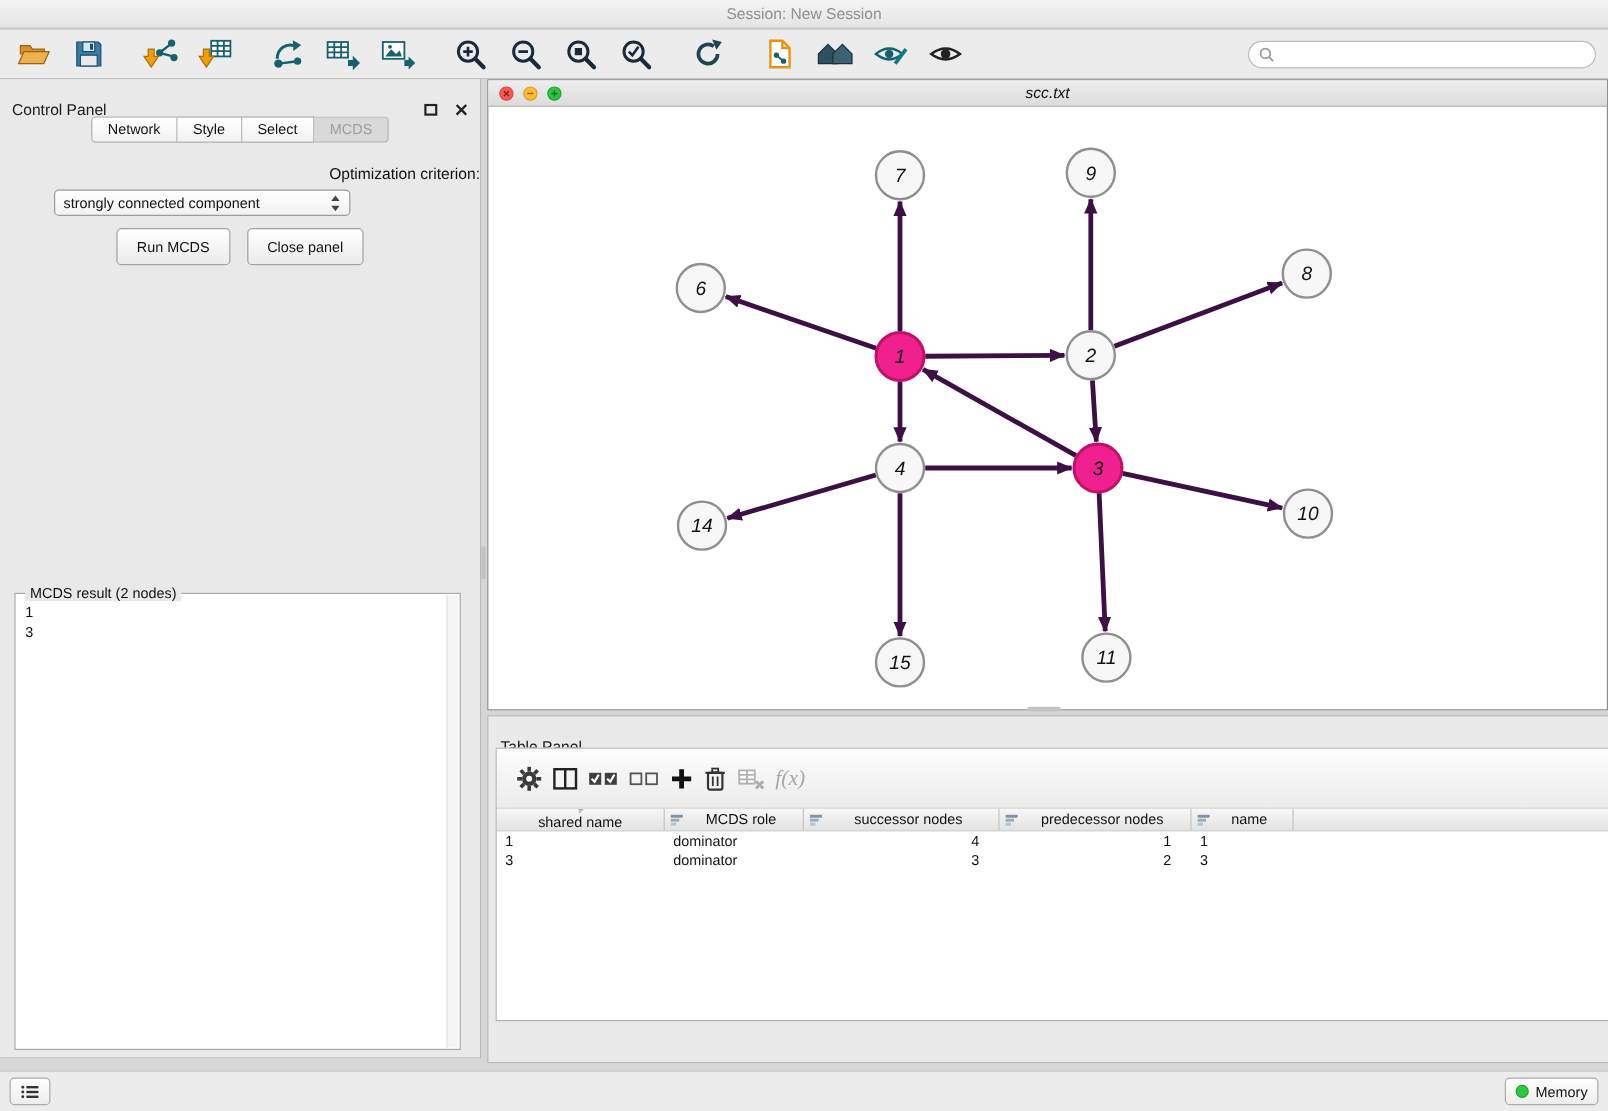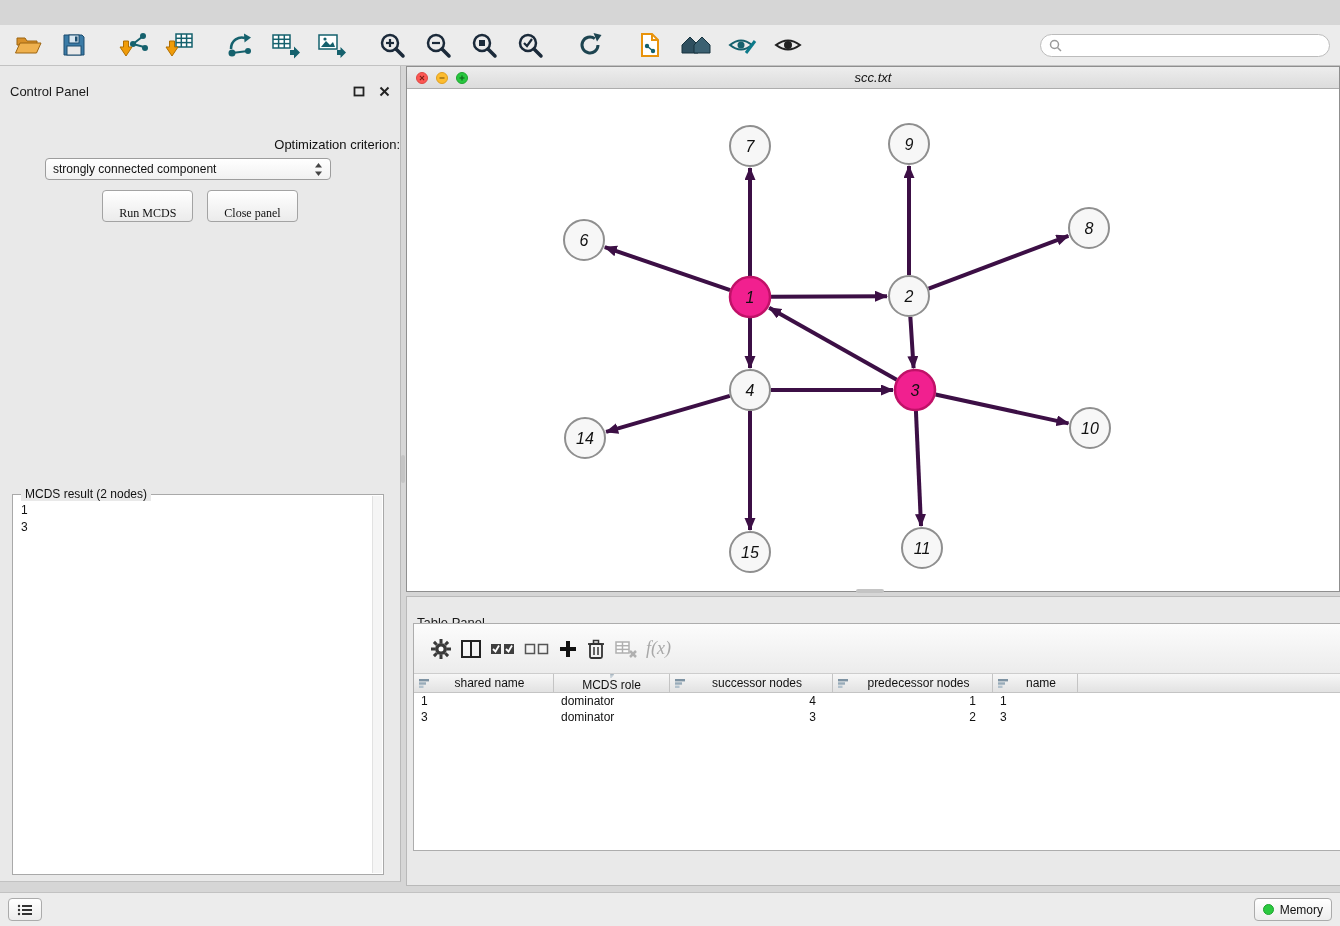--- a/index.html
+++ b/index.html
@@ -31,27 +31,27 @@
   
   .control-panel { position: absolute; left: 0; top: 66px; width: 401px; height: 816px;
     background: #e9e9e9; border-right: 1px solid #b9b9b9; border-bottom: 1px solid #c2c2c2; }
   .cp-tabs { position: absolute; top: 31px; left: 0; right: 0; display: flex; justify-content: center; }
   .cp-tab, .tp-tab { font-size: 12px; padding: 3px 13px; background: linear-gradient(#ffffff,#f2f2f2);
     border: 1px solid #b2b2b2; border-left: none; color: #111; cursor: default; }
   .cp-tab:first-child, .tp-tab:first-child { border-left: 1px solid #b2b2b2; border-radius: 4px 0 0 4px; }
   .cp-tab:last-child, .tp-tab:last-child { border-radius: 0 4px 4px 0; }
   .cp-tab.active, .tp-tab.active { background: #d9d9d9; color: #9e9e9e; }
   .opt-label { position: absolute; top: 71px; width: 100%; text-align: right; font-size: 13px; color: #111; }
-  .dropdown { position: absolute; top: 92px; left: 45px; width: 286px; height: 22px;
+  .dropdown { position: absolute; top: 92px; left: 45px; width: 247px; height: 22px;
     border: 1px solid #9d9d9d; border-radius: 4px; background: linear-gradient(#ffffff,#f1f1f1);
     display: flex; align-items: center; padding: 0 7px; font-size: 12px; color: #111; }
   .dropdown .arrows { margin-left: auto; display: flex; }
   .btn-row { position: absolute; top: 124px; width: 100%; display: flex; justify-content: center; gap: 14px; }
-  .aqua-btn { height: 14px; padding: 15px 16px; font-size: 12px; color: #111;
-    border: 1px solid #a3a3a3; border-radius: 4px; background: linear-gradient(#ffffff,#ebebeb); cursor: default; font-family: Liberation Serif, serif; }
+  .aqua-btn { height: 31px; padding: 0 16px; font-size: 12px; color: #111;
+    border: 1px solid #a3a3a3; border-radius: 4px; background: linear-gradient(#ffffff,#ebebeb); cursor: default; }
   .result-box { position: absolute; top: 428px; left: 12px; right: 16px; bottom: 6px;
     border: 1px solid #a9a9a9; background: #fff; }
   .result-legend { position: absolute; top: -8px; left: 8px; background: #e9e9e9;
     padding: 0 4px; font-size: 12px; color: #111; }
   .result-text { position: absolute; inset: 2px 12px 2px 2px; padding: 5px 6px;
     font-size: 12px; line-height: 17px; color: #111; overflow: hidden; }
   .result-scroll { position: absolute; top: 1px; right: 1px; bottom: 1px; width: 10px;
     background: #f5f5f5; border-left: 1px solid #e2e2e2; }
 
   
@@ -73,21 +73,21 @@
     border: 1px solid #adadad; background: #fff; display: flex; flex-direction: column; }
   .tp-toolbar { height: 50px; background: linear-gradient(#fcfcfc,#ececec); border-bottom: 1px solid #cdcdcd;
     display: flex; align-items: center; gap: 8px; padding: 0 16px; }
   .tp-tool { display: flex; align-items: center; justify-content: center; cursor: default; }
   .fx { font-family: "Liberation Serif", serif; font-style: italic; font-size: 18px; color: #a8a8a8; }
   .tp-colheader { display: flex; height: 19px; background: linear-gradient(#f7f7f7,#e2e2e2);
     border-bottom: 1px solid #c4c4c4; font-size: 12px; color: #111; }
   .col { border-right: 1px solid #c4c4c4; display: flex; align-items: center; padding: 0 4px; }
   .col .collabel { flex: 1; text-align: center; }
   .col-rest { flex: 1; }
-  .w0 { width: 140px; } .w1 { width: 116px; flex-direction: column; } .w2 { width: 163px; } .w3 { width: 160px; } .w4 { width: 85px; }
+  .w0 { width: 140px; flex-direction: column; } .w1 { width: 116px; } .w2 { width: 163px; } .w3 { width: 160px; } .w4 { width: 85px; }
   .tbl-row { display: flex; height: 16px; font-size: 12px; color: #111; align-items: center; }
   .cell { padding: 0 7px; }
   .cell.num { text-align: right; padding-right: 17px; }
   .tbl-body { flex: 1; background: #fff; }
   .tp-tabs { position: absolute; left: 0; right: 0; bottom: 5px; display: flex; justify-content: center; }
 
   
   .statusbar { position: absolute; left: 0; top: 892px; width: 100%; height: 34px;
     background: #ececec; border-top: 1px solid #c2c2c2; display: flex; align-items: center; padding: 10px 8px; }
   .sb-btn { height: 23px; border: 1px solid #ababab; border-radius: 4px;
@@ -98,20 +98,23 @@
 
   
   .v-grip { position: absolute; left: 401px; top: 455px; width: 4px; height: 28px; background: #c4c4c4; border-radius: 2px; }
   .h-grip { position: absolute; left: 856px; top: 589px; width: 28px; height: 4px; background: #c4c4c4; border-radius: 2px; }
 </style>
 </head>
 <body>
 
 <div id="window">
 
+  <div class="titlebar">
+    <span>Session: New Session</span>
+  </div>
 
   <div class="toolbar">
     <div class="tb-group">
       <div class="tb-btn">
         <svg width="28" height="26" viewBox="0 0 28 26">
           <path d="M3,6 h8 l2,3 h10 v4 H3 z" fill="#d89028" stroke="#9c6410"></path>
           <path d="M1.5,21 L6,11 h21 l-4.5,10 z" fill="#efb14e" stroke="#9c6410"></path>
         </svg>
       </div>
       <div class="tb-btn">
@@ -277,20 +280,26 @@
       <span class="hdr-icon">
         <svg width="11" height="11" viewBox="0 0 11 11">
           <g stroke="#222" stroke-width="2">
               <line x1="1.5" y1="1.5" x2="9.5" y2="9.5"></line>
               <line x1="9.5" y1="1.5" x2="1.5" y2="9.5"></line>
             </g>
         </svg>
       </span>
     </div>
 
+    <div class="cp-tabs">
+      <div class="cp-tab">Network</div>
+      <div class="cp-tab">Style</div>
+      <div class="cp-tab">Select</div>
+      <div class="cp-tab active">MCDS</div>
+    </div>
 
     <div class="opt-label">Optimization criterion:</div>
 
     <div class="dropdown">
       <span>strongly connected component</span>
       <span class="arrows">
         <svg width="9" height="15" viewBox="0 0 9 15">
             <path d="M4.5,1 L8,5.5 H1 z" fill="#444"></path>
             <path d="M4.5,14 L1,9.5 h7 z" fill="#444"></path>
           </svg>

